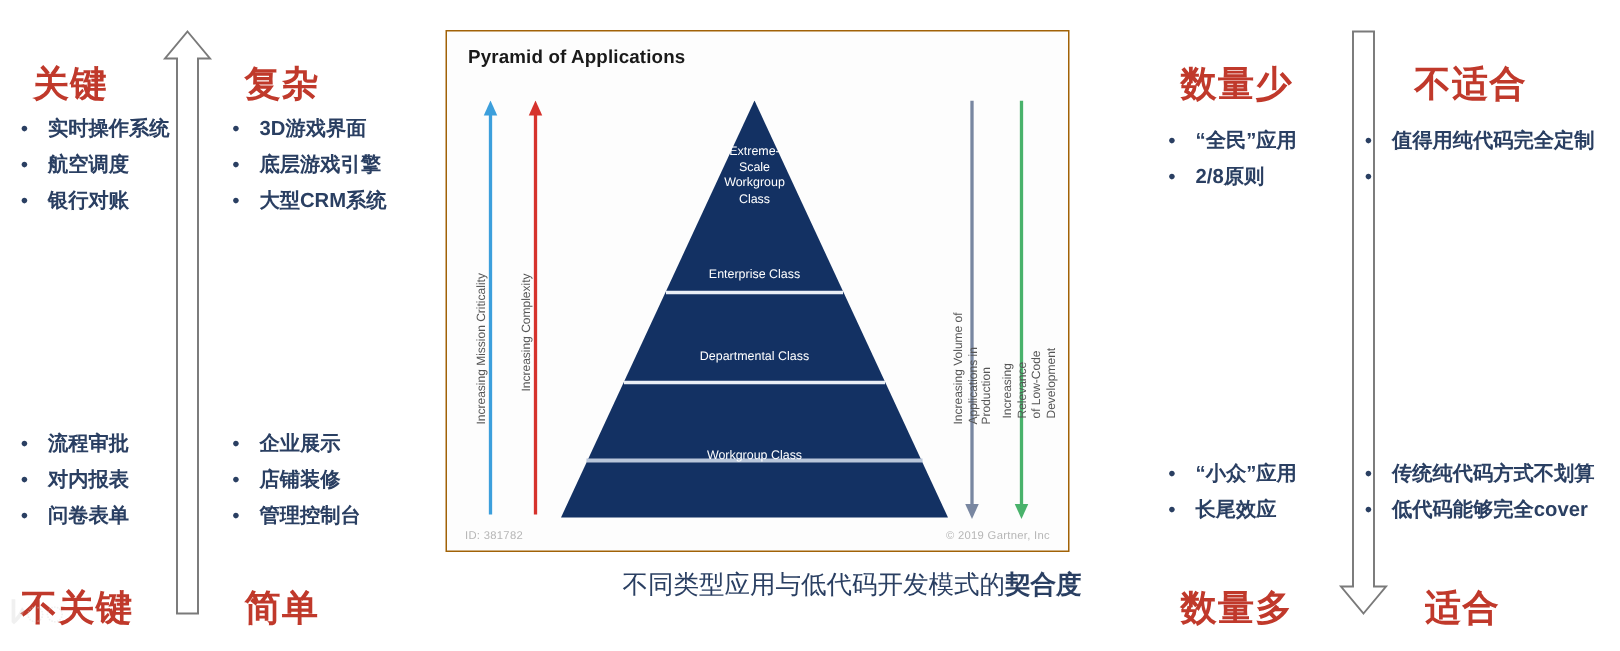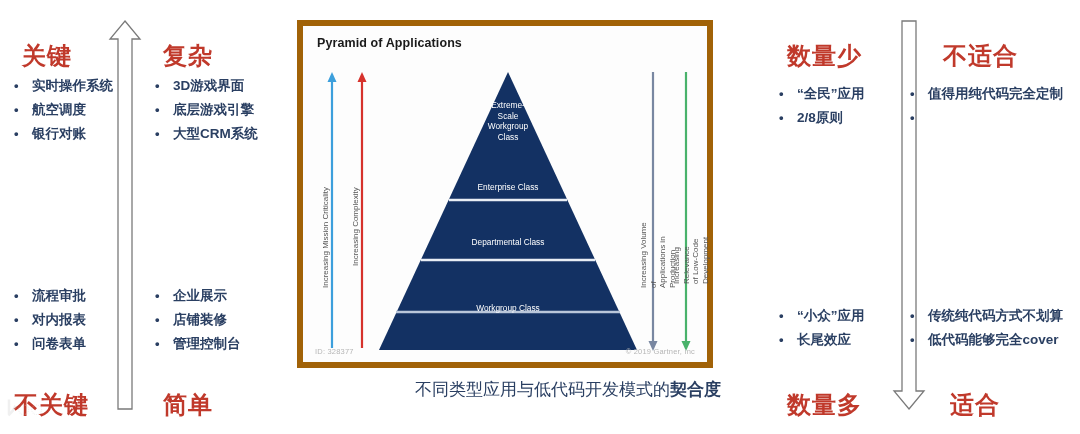--- a/index.html
+++ b/index.html
@@ -44,21 +44,21 @@
   
   .hollow-arrow{position:absolute;}
   .hollow-arrow svg{display:block;}
 
   
   .card{
     position:absolute;
     left:297px;top:20px;
     width:416px;height:348px;
     background:#fdfdfd;
-    border:6px solid #a16207;
+    border:1px solid #a16207;
     box-sizing:border-box;
   }
   .card-title{
     position:absolute;left:14px;top:10px;
     font-size:12.5px;font-weight:bold;color:#1a1a1a;
     letter-spacing:.1px;
   }
   .card-foot-left{
     position:absolute;left:12px;bottom:6px;
     font-size:7.5px;color:#b6b6b6;letter-spacing:.2px;
@@ -232,21 +232,21 @@
 
     <svg style="position:absolute;left:378px;top:46px;" width="10" height="280">
       <line x1="5" y1="0" x2="5" y2="269" stroke="#49B26B" stroke-width="2.2"></line>
       <polygon points="5,279 9.5,269 0.5,269" fill="#49B26B"></polygon>
     </svg>
     <div class="axis-label two" style="left:369px;top:258px;transform:rotate(-90deg);">
       <span style="white-space:pre-line;">Increasing Relevance
 of Low-Code Development</span>
     </div>
 
-    <div class="card-foot-left">ID: 328377</div>
+    <div class="card-foot-left">ID: 381782</div>
     <div class="card-foot-right">© 2019 Gartner, Inc</div>
   </div>
 
   <div class="caption">
     <span>不同类型应用与低代码开发模式的</span><b>契合度</b>
   </div>
 
   <div class="col-head" style="left:787px;top:28px;">数量少</div>
 
   <div class="bullets" style="left:779px;top:82px;">

